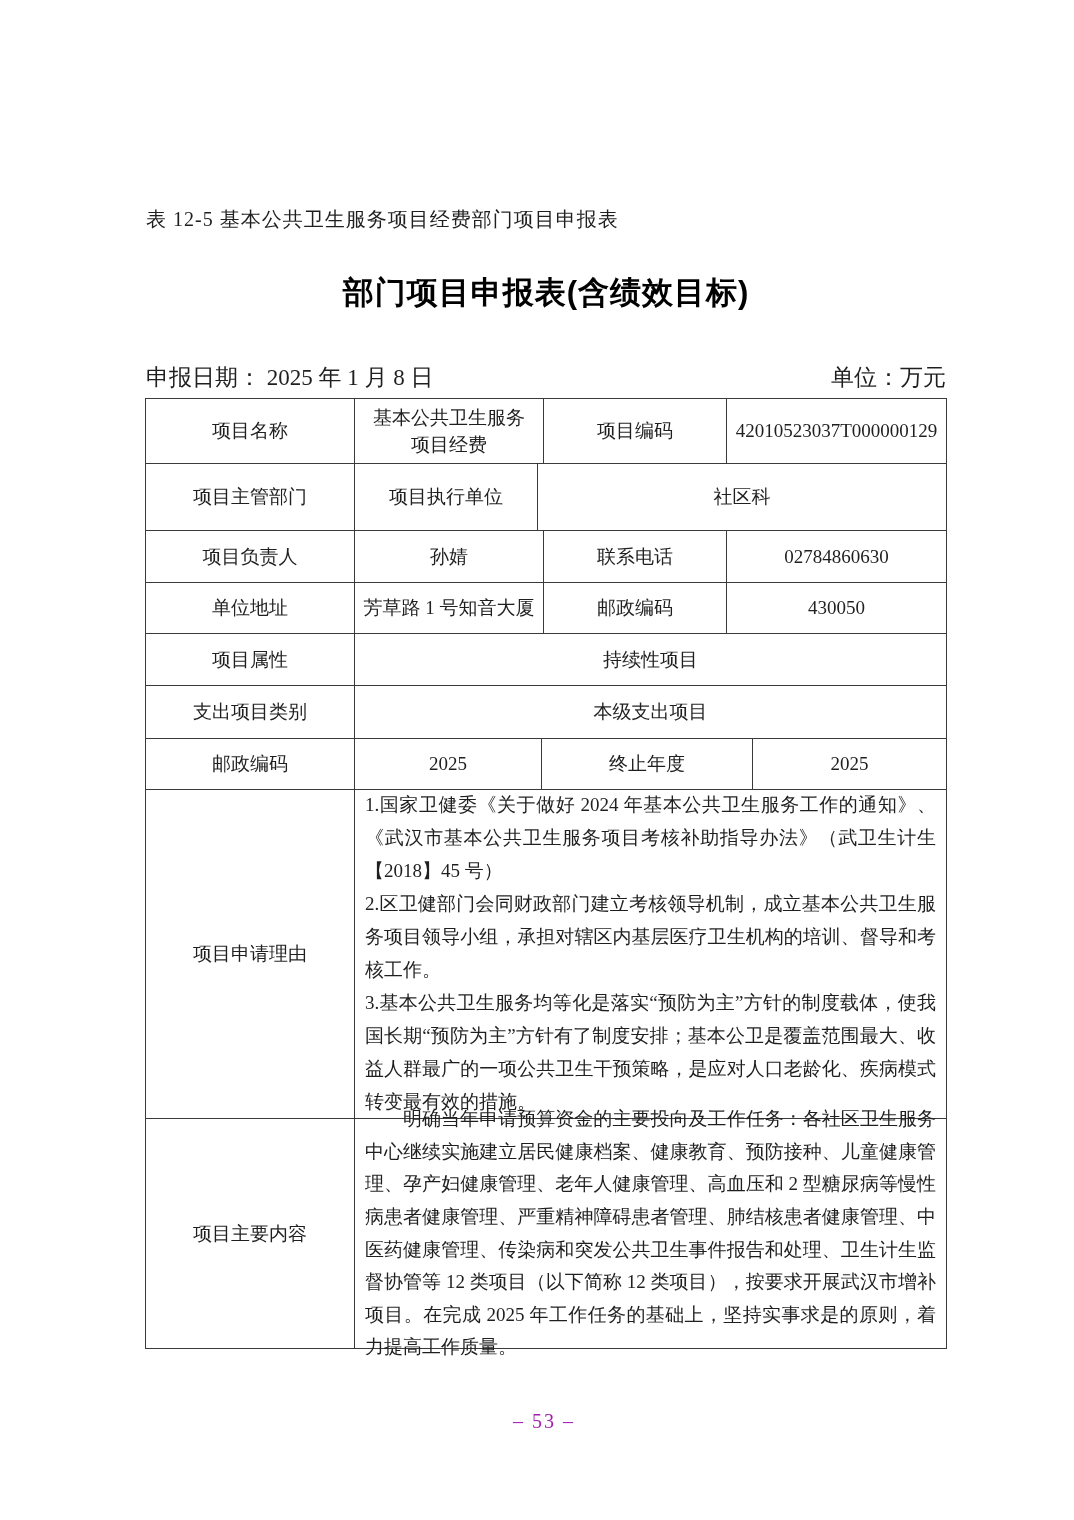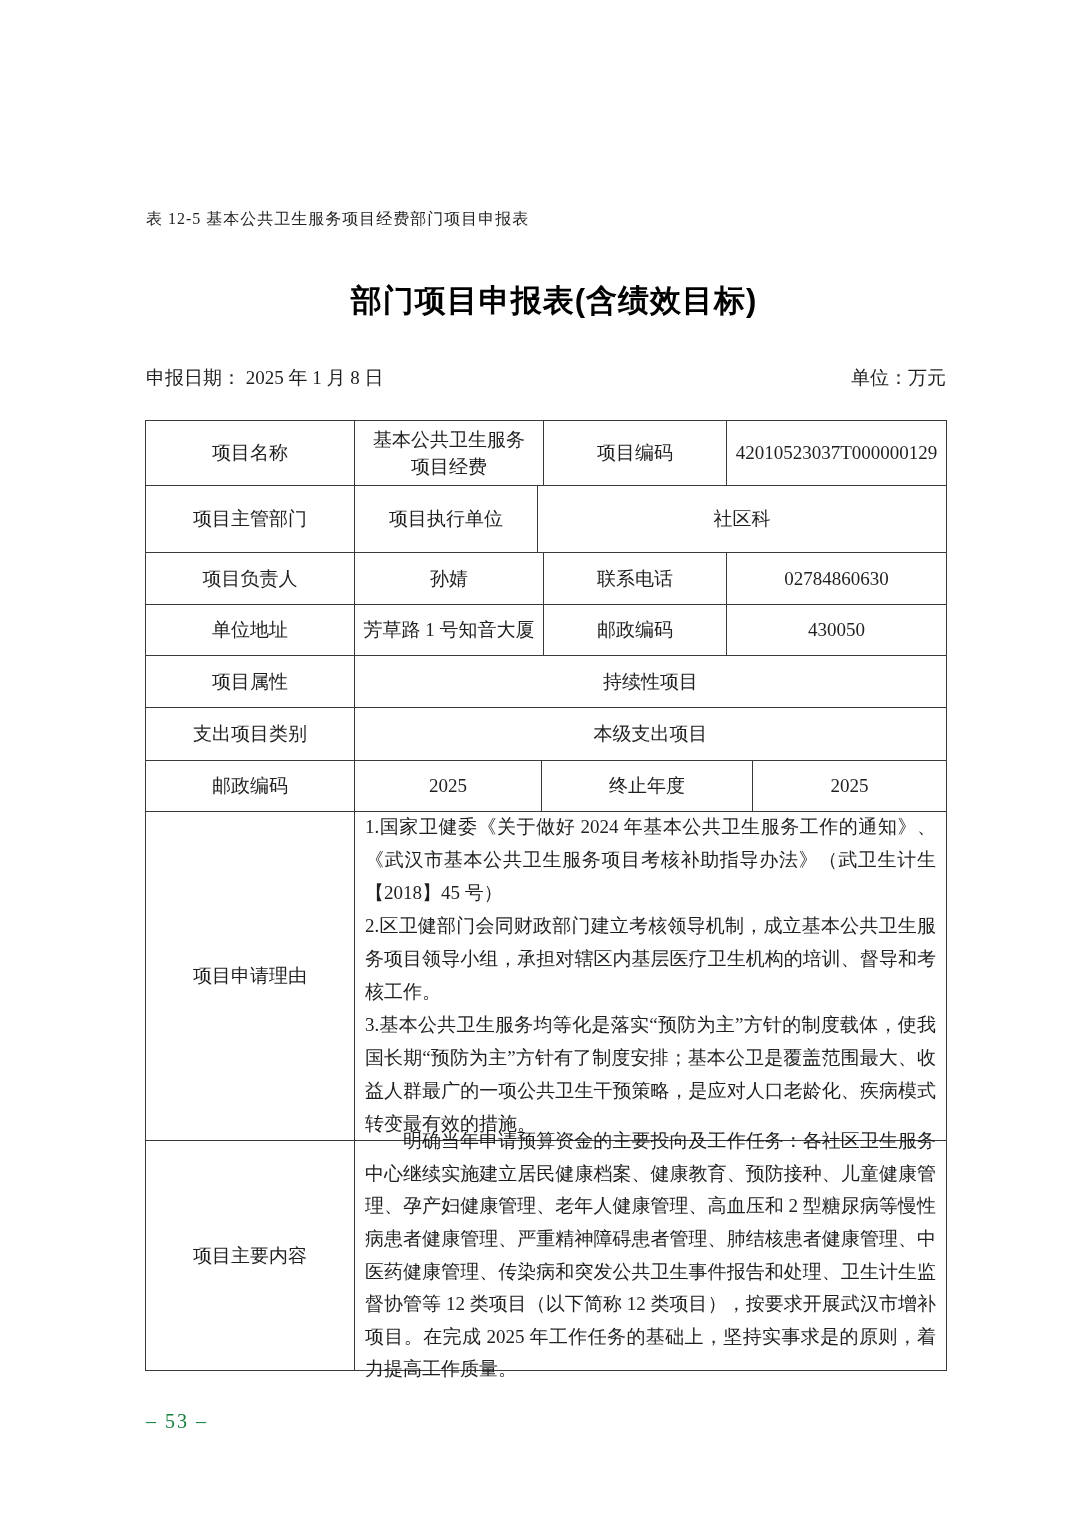--- a/index.html
+++ b/index.html
@@ -6,37 +6,37 @@
   body{
     width:1074px;height:1520px;
     background:#ffffff;
     color:#1f1f1f;
     font-family:"Liberation Serif","DejaVu Serif",serif;
     position:relative;
     overflow:hidden;
   }
   .caption{
     position:absolute;left:146px;top:203px;width:800px;
-    font-size:16px;line-height:32px;letter-spacing:1px;
+    font-size:20px;line-height:32px;letter-spacing:1px;
     white-space:nowrap;
   }
   .main-title{
     position:absolute;left:146px;top:270px;width:800px;
-    margin:8px;text-align:center;
+    margin:0;text-align:center;
     font-family:"Liberation Sans","DejaVu Sans",sans-serif;
     font-weight:700;font-size:31px;line-height:46px;letter-spacing:1px;
     color:#000;
   }
   .meta{
     position:absolute;left:146px;top:364px;width:800px;
     display:flex;justify-content:space-between;align-items:flex-end;
-    font-size:19px;line-height:28px;
+    font-size:23px;line-height:28px;
   }
   .tbl{
-    position:absolute;left:145px;top:420px;width:802px;
+    position:absolute;left:145px;top:398px;width:802px;
     border:1px solid #3a3a3a;
     box-sizing:border-box;
     font-size:19px;
   }
   .tr{display:flex;border-bottom:1px solid #3a3a3a;box-sizing:border-box;}
   .tr:last-child{border-bottom:none;}
   .td{
     border-right:1px solid #3a3a3a;box-sizing:border-box;
     display:flex;flex-direction:column;justify-content:center;align-items:center;
     text-align:center;
@@ -62,21 +62,21 @@
     padding:2px 10px;justify-content:center;
   }
   .para{
     text-align:justify;
     line-height:32.9px;
   }
   .r9 .para{line-height:32.6px;}
   .para.indented{text-indent:2em;}
   .footer{
     position:absolute;left:146px;top:1410px;width:796px;
-    text-align:left;font-size:20px;color:#15803d;
+    text-align:center;font-size:20px;color:#a21caf;
     letter-spacing:2px;
   }
 </style>
 </head>
 <body>
 
 <div class="page">
 
   <div class="caption">表 12-5 基本公共卫生服务项目经费部门项目申报表</div>
 

